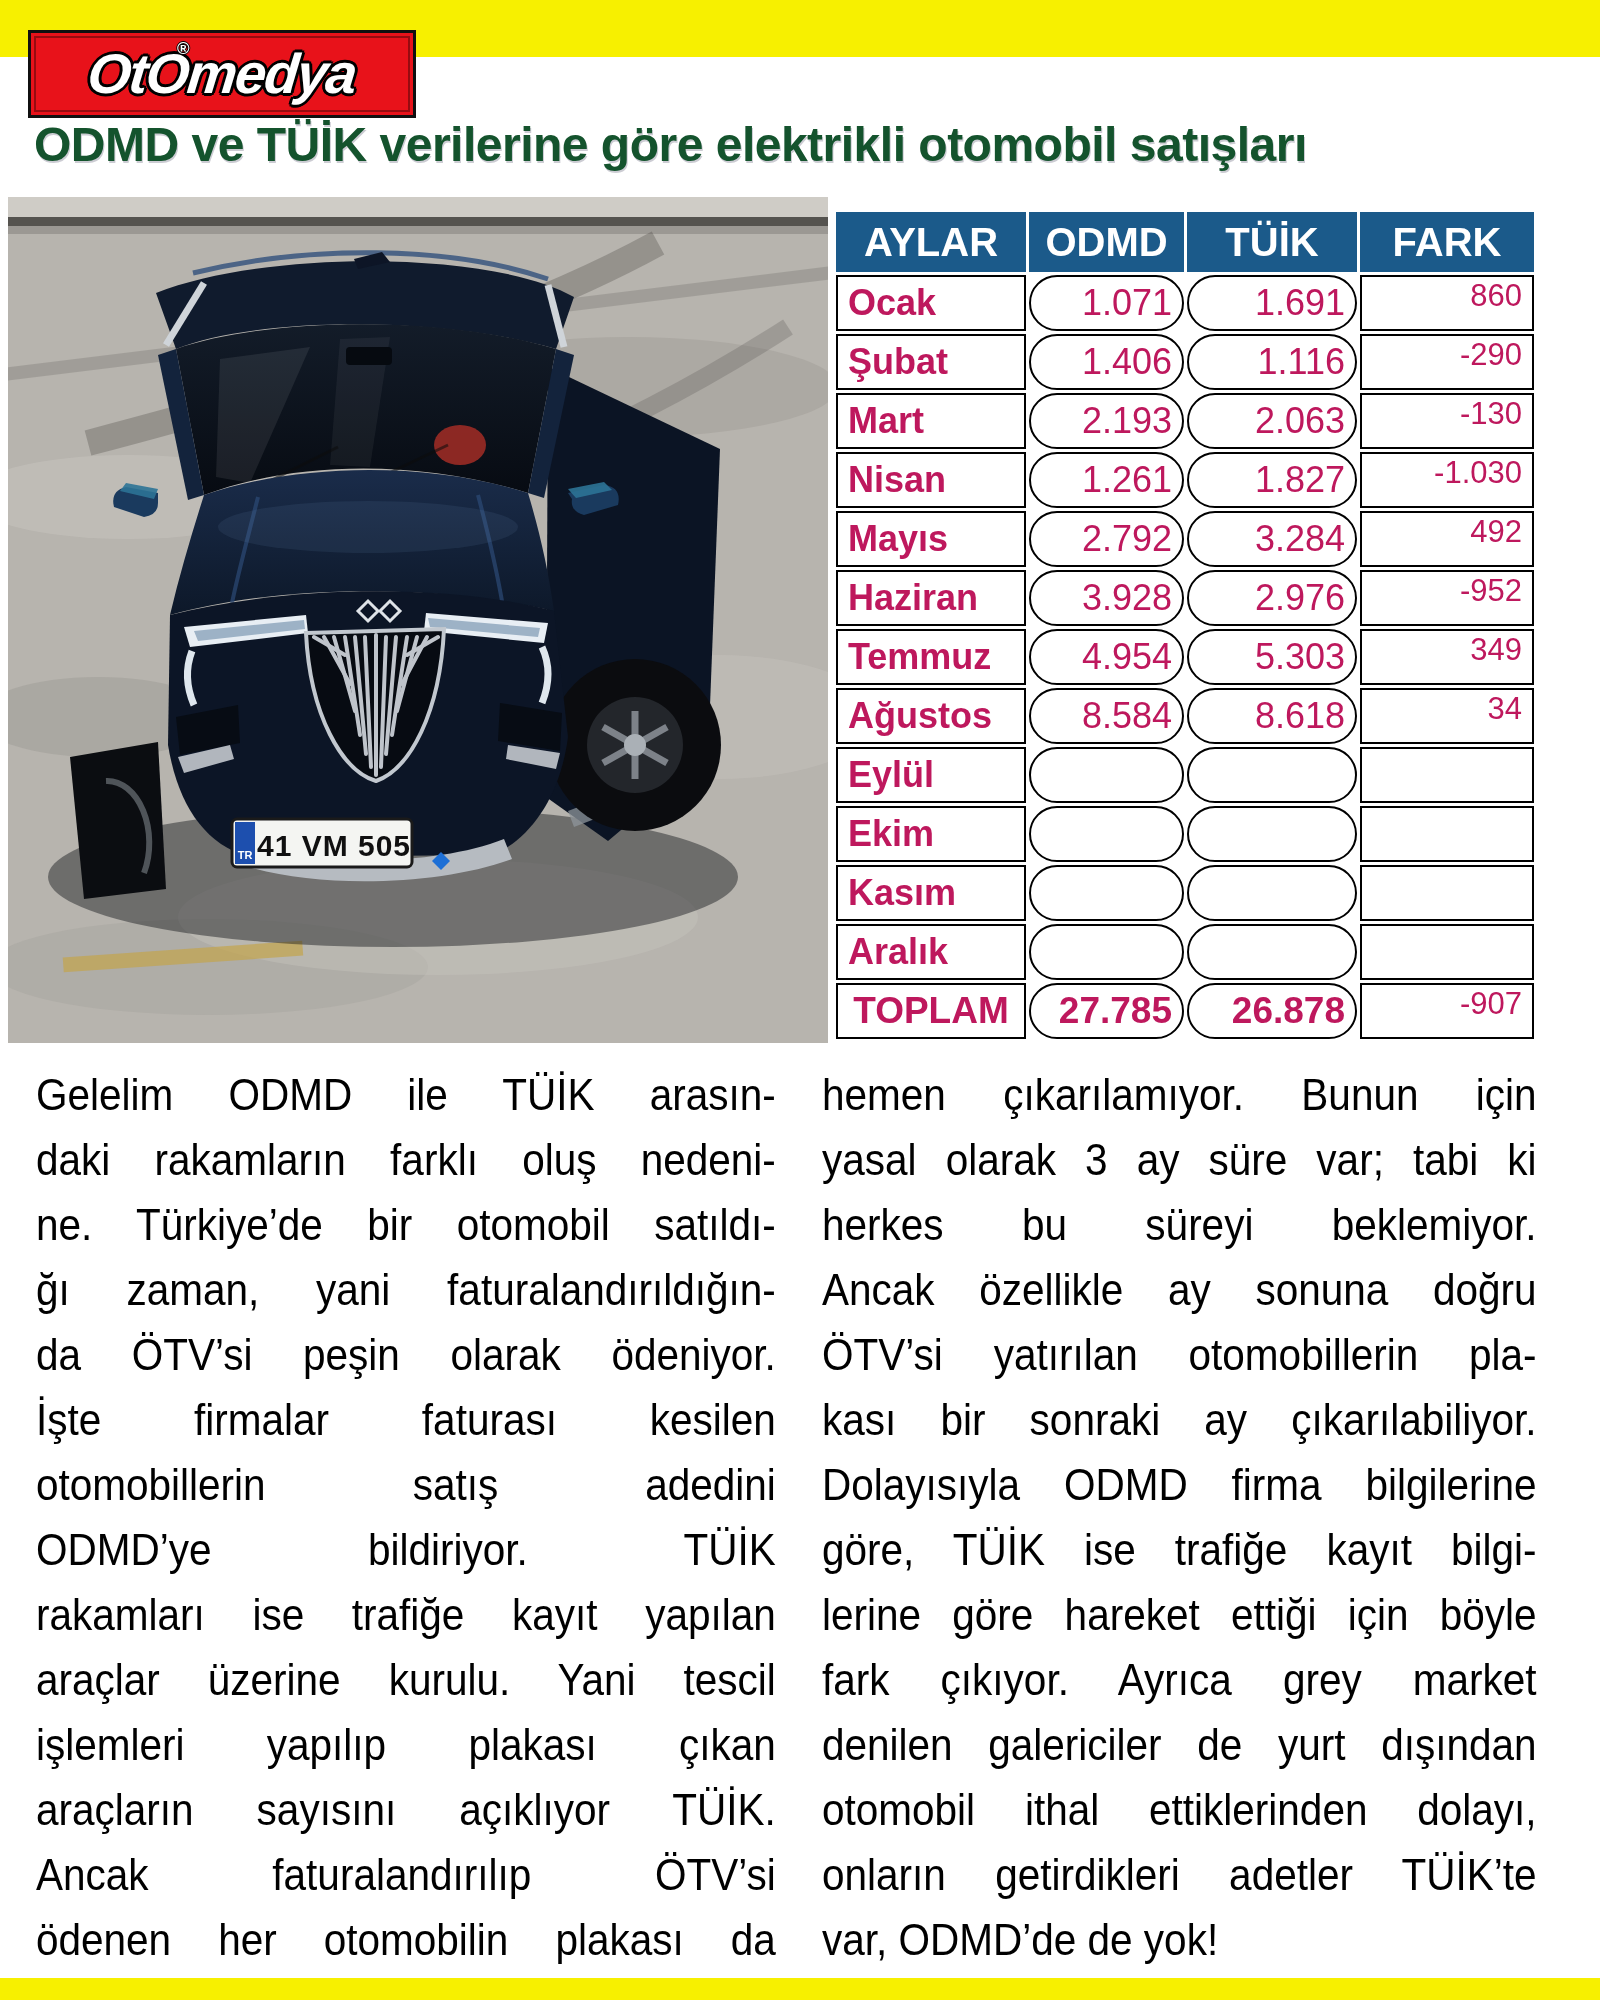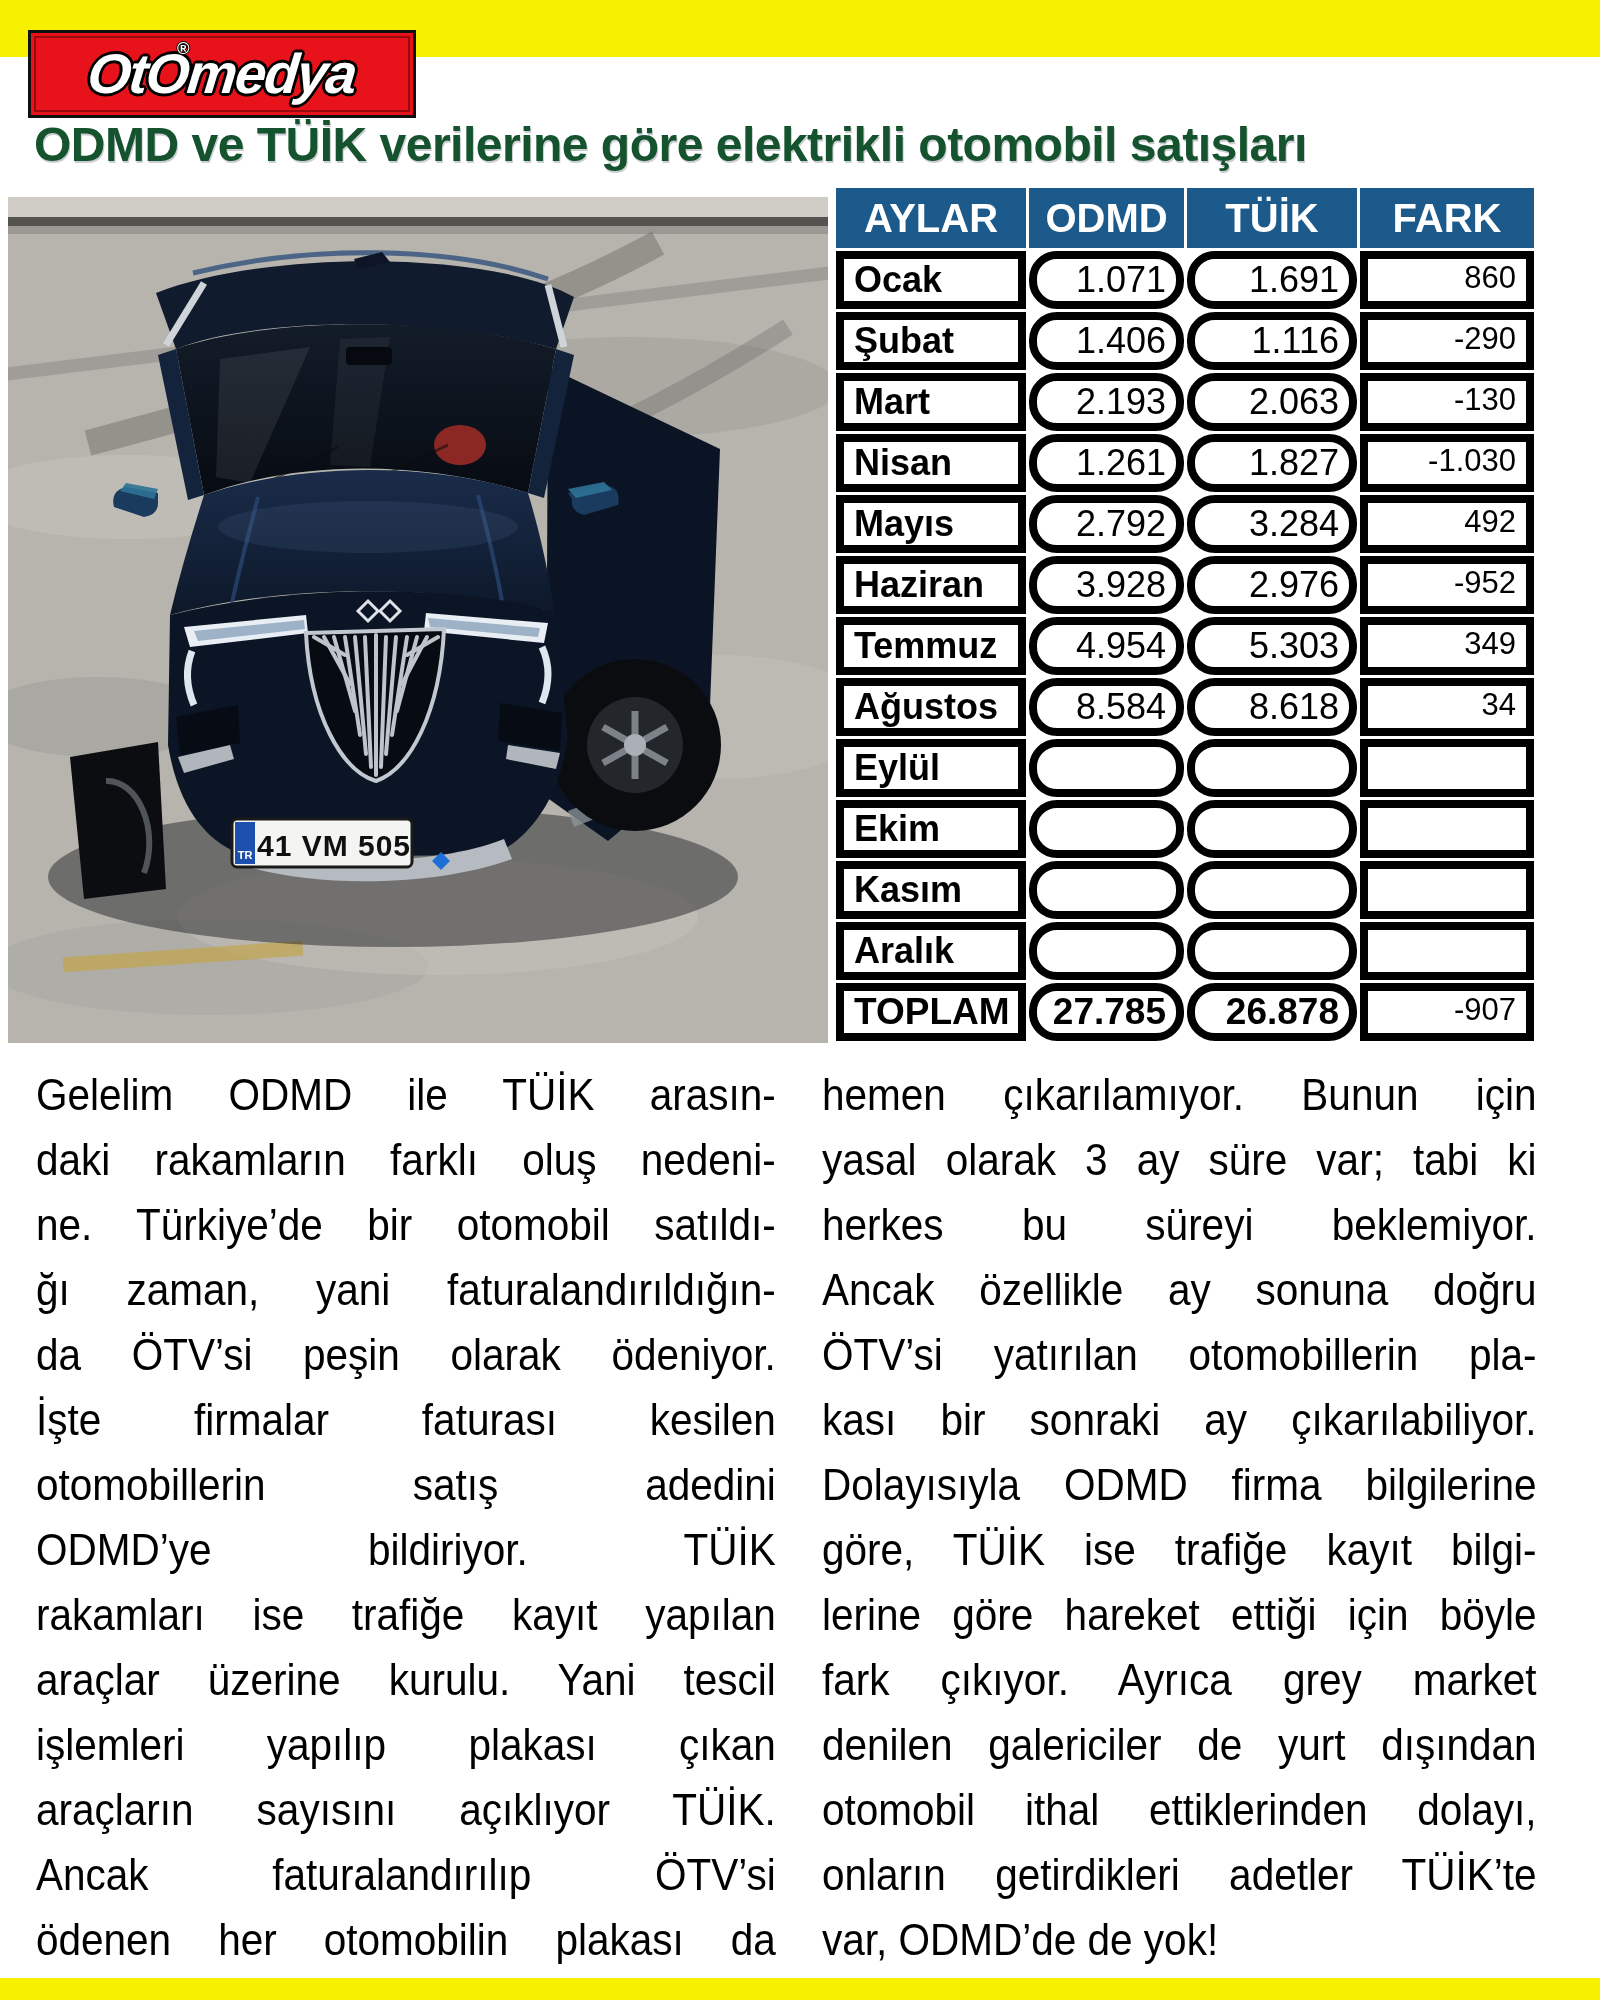--- a/index.html
+++ b/index.html
@@ -30,33 +30,33 @@
   }
   .headline {
     position:absolute; left:34px; top:116px; width:1540px;
     font-size:48px; font-weight:bold; color:#14532d; letter-spacing:-0.5px;
     line-height:58px; white-space:nowrap;
     text-shadow:1px 2px 0 rgba(110,110,130,.35);
   }
 
   .photo { position:absolute; left:8px; top:197px; width:820px; height:846px; }
 
-  .sales-table { position:absolute; left:833px; top:185px; width:704px; }
+  .sales-table { position:absolute; left:833px; top:209px; width:704px; }
   table.t {
     border-collapse:separate; border-spacing:3px; table-layout:fixed;
     width:704px;
   }
   table.t td { box-sizing:border-box; overflow:hidden; }
   .th {
     background:#1b5a8a; color:#ffffff; font-weight:bold; font-size:40px;
     text-align:center; height:60px; vertical-align:middle; padding:0;
   }
   .cell {
-    background:#ffffff; border:8px solid #000000; font-size:36px;
-    height:56px; vertical-align:middle; padding:0 10px; color:#000000;
+    background:#ffffff; border:2px solid #000000; font-size:36px;
+    height:56px; vertical-align:middle; padding:0 10px; color:#be185d;
   }
   .month { font-weight:bold; text-align:left; }
   .num   { text-align:right;border-radius:28px; }
   .fark  { text-align:right; vertical-align:top; font-size:31px; padding-top:3px; line-height:1.05; }
   .tot   { font-weight:bold; font-size:37px; }
   .tot-month { font-weight:bold; font-size:37px; text-align:center; }
 
   .article-col {
     position:absolute; top:1062px; color:#000;
     font-size:45px; line-height:65px; transform:scaleX(0.9); transform-origin:0 0;

